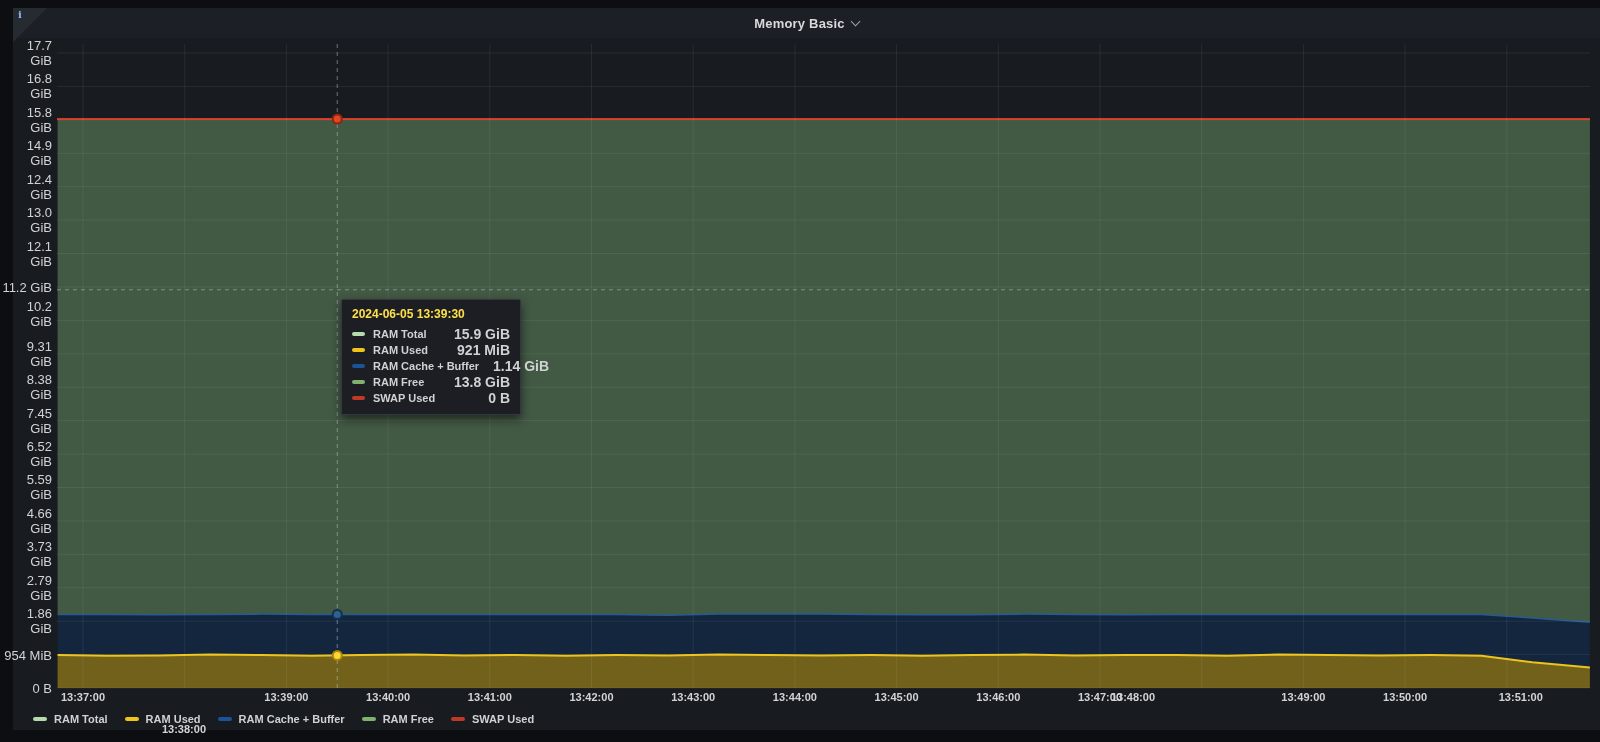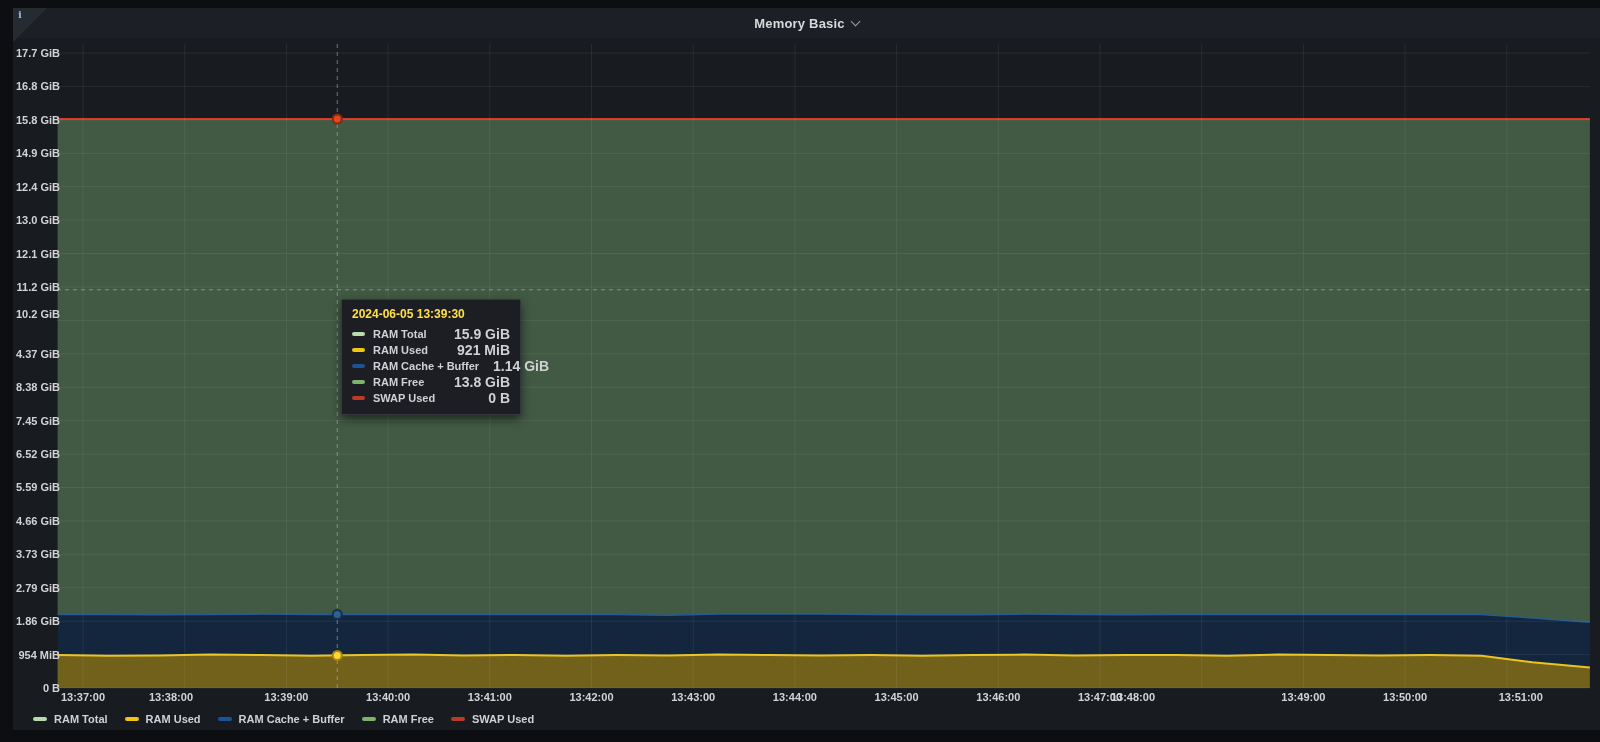--- a/index.html
+++ b/index.html
@@ -14,22 +14,22 @@
   .chevron { width:7px; height:7px; border-right:1.6px solid #9da2a8; border-bottom:1.6px solid #9da2a8;
              transform:rotate(45deg); margin-top:-4px; }
   .info-corner { position:absolute; left:13px; top:8px; width:0; height:0;
                  border-top:34px solid #262a31; border-right:34px solid transparent; }
   .info-i { position:absolute; left:18px; top:9px; font-size:10px; font-weight:bold; color:#8fb7f3;
             font-family:"DejaVu Serif", serif; }
 
   svg#chart-svg { position:absolute; left:0; top:0; width:1600px; height:742px; }
   .grid { stroke:rgba(255,255,255,0.07); stroke-width:1; }
 
-  .ylabel { position:absolute; left:2px; width:50px; text-align:right; font-size:11px; font-weight:700;
-            color:#d2d3d4; transform:translateY(-50%);margin-left:8px; }
+  .ylabel { position:absolute; left:2px; width:50px; text-align:right; font-size:13px; font-weight:400;
+            color:#d2d3d4; transform:translateY(-50%); }
   .xlabel { position:absolute; top:691px; width:72px; text-align:center; font-size:11px; font-weight:600;
             color:#d2d3d4; transform:translateX(-50%); }
 
   .legend { position:absolute; left:33px; top:710px; height:18px; display:flex; align-items:center; gap:17px; }
   .legend-item { display:flex; align-items:center; gap:7px; cursor:pointer; }
   .legend-swatch { width:14px; height:4px; border-radius:2px; }
   .legend-label { font-size:11px; font-weight:600; color:#d0d1d3; }
 
   .tooltip { position:absolute; left:341px; top:299px; width:180px; background:#1c1e23;
              border:1px solid #33373e; border-radius:2px; box-shadow:0 4px 10px rgba(0,0,0,.55);
@@ -106,35 +106,35 @@
   <div id="ylabels">
       <div class="ylabel" style="top: 53px;">17.7 GiB</div>
       <div class="ylabel" style="top: 86.4211px;">16.8 GiB</div>
       <div class="ylabel" style="top: 119.842px;">15.8 GiB</div>
       <div class="ylabel" style="top: 153.263px;">14.9 GiB</div>
       <div class="ylabel" style="top: 186.684px;">12.4 GiB</div>
       <div class="ylabel" style="top: 220.105px;">13.0 GiB</div>
       <div class="ylabel" style="top: 253.526px;">12.1 GiB</div>
       <div class="ylabel" style="top: 286.947px;">11.2 GiB</div>
       <div class="ylabel" style="top: 314px;">10.2 GiB</div>
-      <div class="ylabel" style="top: 353.789px;">4.37 GiB</div>
+      <div class="ylabel" style="top: 353.789px;">9.31 GiB</div>
       <div class="ylabel" style="top: 387.211px;">8.38 GiB</div>
       <div class="ylabel" style="top: 420.632px;">7.45 GiB</div>
       <div class="ylabel" style="top: 454.053px;">6.52 GiB</div>
       <div class="ylabel" style="top: 487.474px;">5.59 GiB</div>
       <div class="ylabel" style="top: 520.895px;">4.66 GiB</div>
       <div class="ylabel" style="top: 554.316px;">3.73 GiB</div>
       <div class="ylabel" style="top: 587.737px;">2.79 GiB</div>
       <div class="ylabel" style="top: 621.158px;">1.86 GiB</div>
       <div class="ylabel" style="top: 654.579px;">954 MiB</div>
       <div class="ylabel" style="top: 688px;">0 B</div>
     </div>
   <div id="xlabels">
       <div class="xlabel" style="left: 83px;">13:37:00</div>
-      <div class="xlabel" style="left: 171px;">13:38:00</div>
+      <div class="xlabel" style="left: 184px; margin-top: 32px;">13:38:00</div>
       <div class="xlabel" style="left: 286.4px;">13:39:00</div>
       <div class="xlabel" style="left: 388.1px;">13:40:00</div>
       <div class="xlabel" style="left: 489.8px;">13:41:00</div>
       <div class="xlabel" style="left: 591.5px;">13:42:00</div>
       <div class="xlabel" style="left: 693.2px;">13:43:00</div>
       <div class="xlabel" style="left: 794.9px;">13:44:00</div>
       <div class="xlabel" style="left: 896.6px;">13:45:00</div>
       <div class="xlabel" style="left: 998.3px;">13:46:00</div>
       <div class="xlabel" style="left: 1100px;">13:47:00</div>
       <div class="xlabel" style="left: 1133px;">13:48:00</div>

